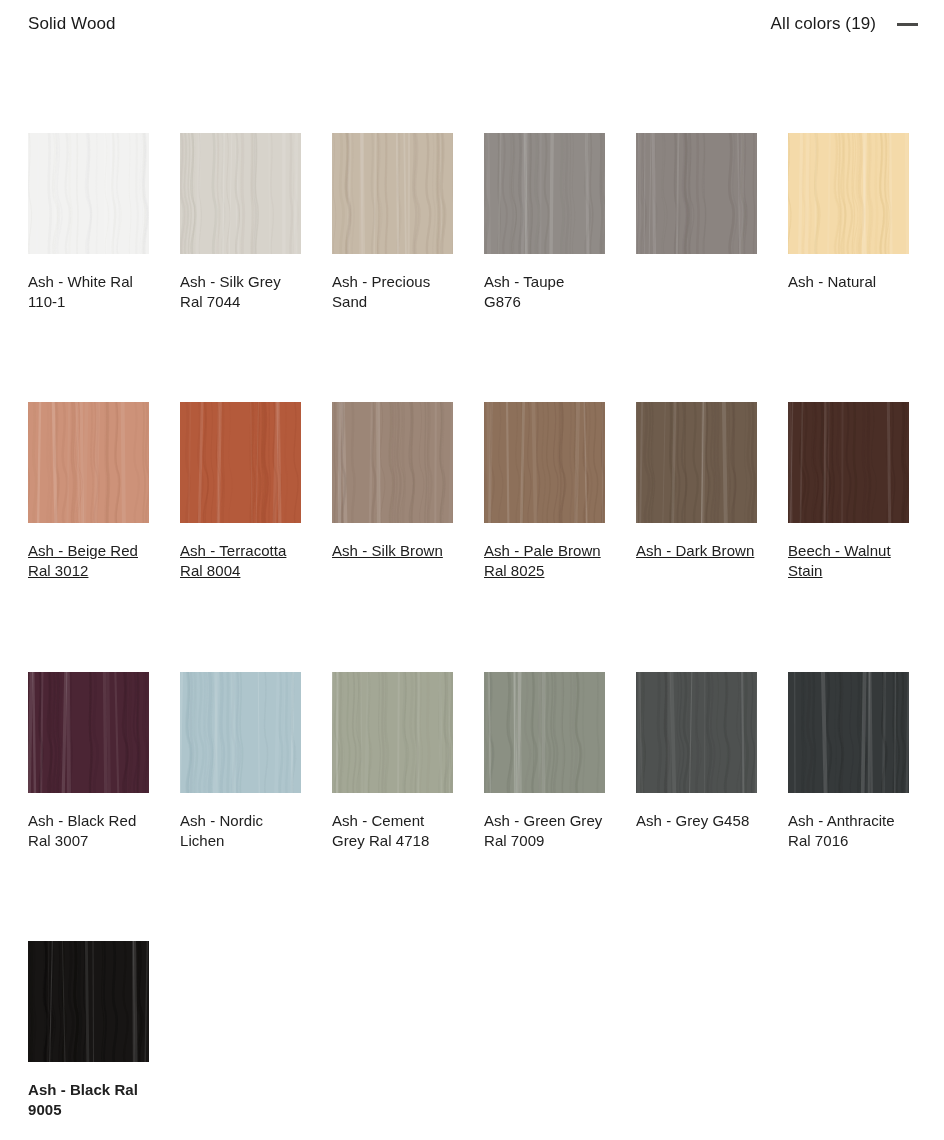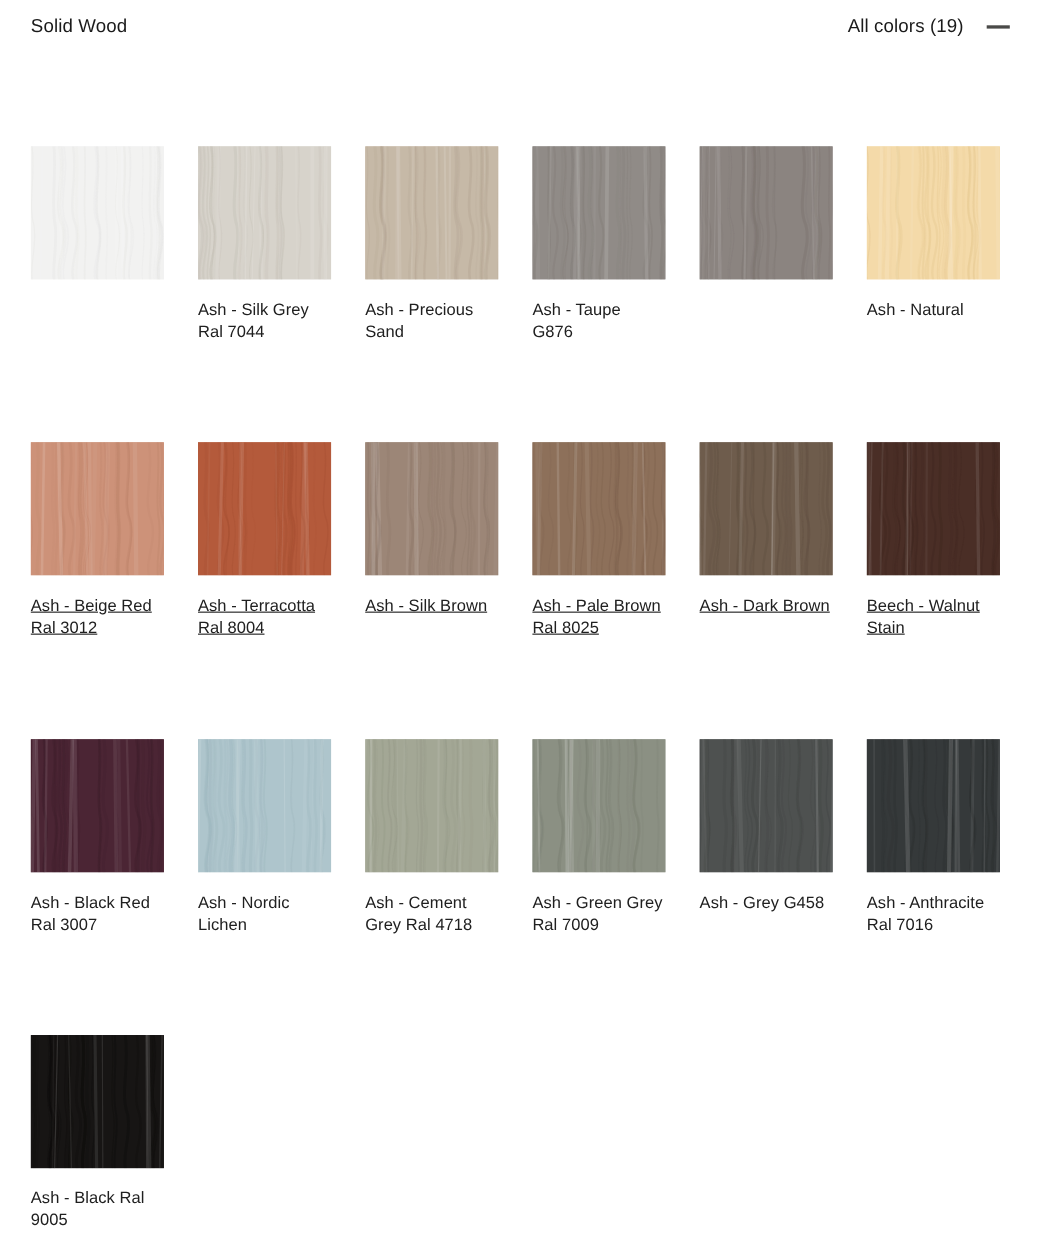--- a/index.html
+++ b/index.html
@@ -77,21 +77,21 @@
     margin-right: 31px;
     margin-bottom: 0;
     box-sizing: border-box;
   }
   .swatch-cell:nth-child(6n) { margin-right: 0; }
 
   
   .row-1 { height: 269px; }
   .row-2 { height: 270px; text-decoration: underline; }
   .row-3 { height: 269px; }
-  .row-4 { height: 160px; }
+  .row-4 { height: 160px; font-weight: bold; }
 
   .swatch-tile {
     position: relative;
     width: 121px;
     height: 121px;
     overflow: hidden;
     cursor: pointer;
     display: block;
   }
   .swatch-tile .grain {
@@ -154,20 +154,21 @@
           <path d="M112.7,-2 L113.9,124" stroke="#ffffff" stroke-width="1.43" fill="none" opacity="0.07"></path>
           <path d="M77.6,-2 L77.6,124" stroke="#ffffff" stroke-width="3.24" fill="none" opacity="0.09"></path>
           <path d="M26.6,-2 L28.1,124" stroke="#ffffff" stroke-width="3.05" fill="none" opacity="0.12"></path>
           <path d="M83.1,-2 L83.8,124" stroke="#ffffff" stroke-width="2.58" fill="none" opacity="0.14"></path>
           <path d="M88.1,-2 L90.6,124" stroke="#ffffff" stroke-width="1.14" fill="none" opacity="0.08"></path>
           <path d="M44.8,-2 L43.6,124" stroke="#ffffff" stroke-width="1.25" fill="none" opacity="0.07"></path>
           <path d="M21.0,-2 L19.0,124" stroke="#ffffff" stroke-width="1.30" fill="none" opacity="0.05"></path>
           <path d="M10.6,-2 L8.8,124" stroke="#ffffff" stroke-width="2.27" fill="none" opacity="0.07"></path>
         </svg>
       </div>
+      <div class="swatch-label">Ash - White Ral 110-1</div>
     </div>
     <div class="swatch-cell row-1">
       <div class="swatch-tile" style="background: rgb(215, 211, 203);">
         <svg class="grain" viewBox="0 0 121 121" preserveAspectRatio="none">
           <rect x="0" y="0" width="121" height="121" fill="#d7d3cb"></rect>
           <path d="M4.6,-2 C9.8,28 -0.5,52 7.2,72 C11.3,92 1.0,108 5.7,124" stroke="#c3beb4" stroke-width="1.92" fill="none" opacity="0.28"></path>
           <path d="M37.6,-2 C41.5,28 33.6,52 39.5,72 C42.7,92 34.8,108 38.4,124" stroke="#c3beb4" stroke-width="1.24" fill="none" opacity="0.15"></path>
           <path d="M56.1,-2 C60.3,28 51.9,52 58.2,72 C61.5,92 53.2,108 56.9,124" stroke="#c3beb4" stroke-width="2.22" fill="none" opacity="0.38"></path>
           <path d="M91.1,-2 C94.6,28 87.6,52 92.8,72 C95.6,92 88.7,108 91.8,124" stroke="#c3beb4" stroke-width="1.31" fill="none" opacity="0.20"></path>
           <path d="M71.6,-2 C73.3,28 69.9,52 72.4,72 C73.8,92 70.4,108 71.9,124" stroke="#c3beb4" stroke-width="2.24" fill="none" opacity="0.32"></path>

